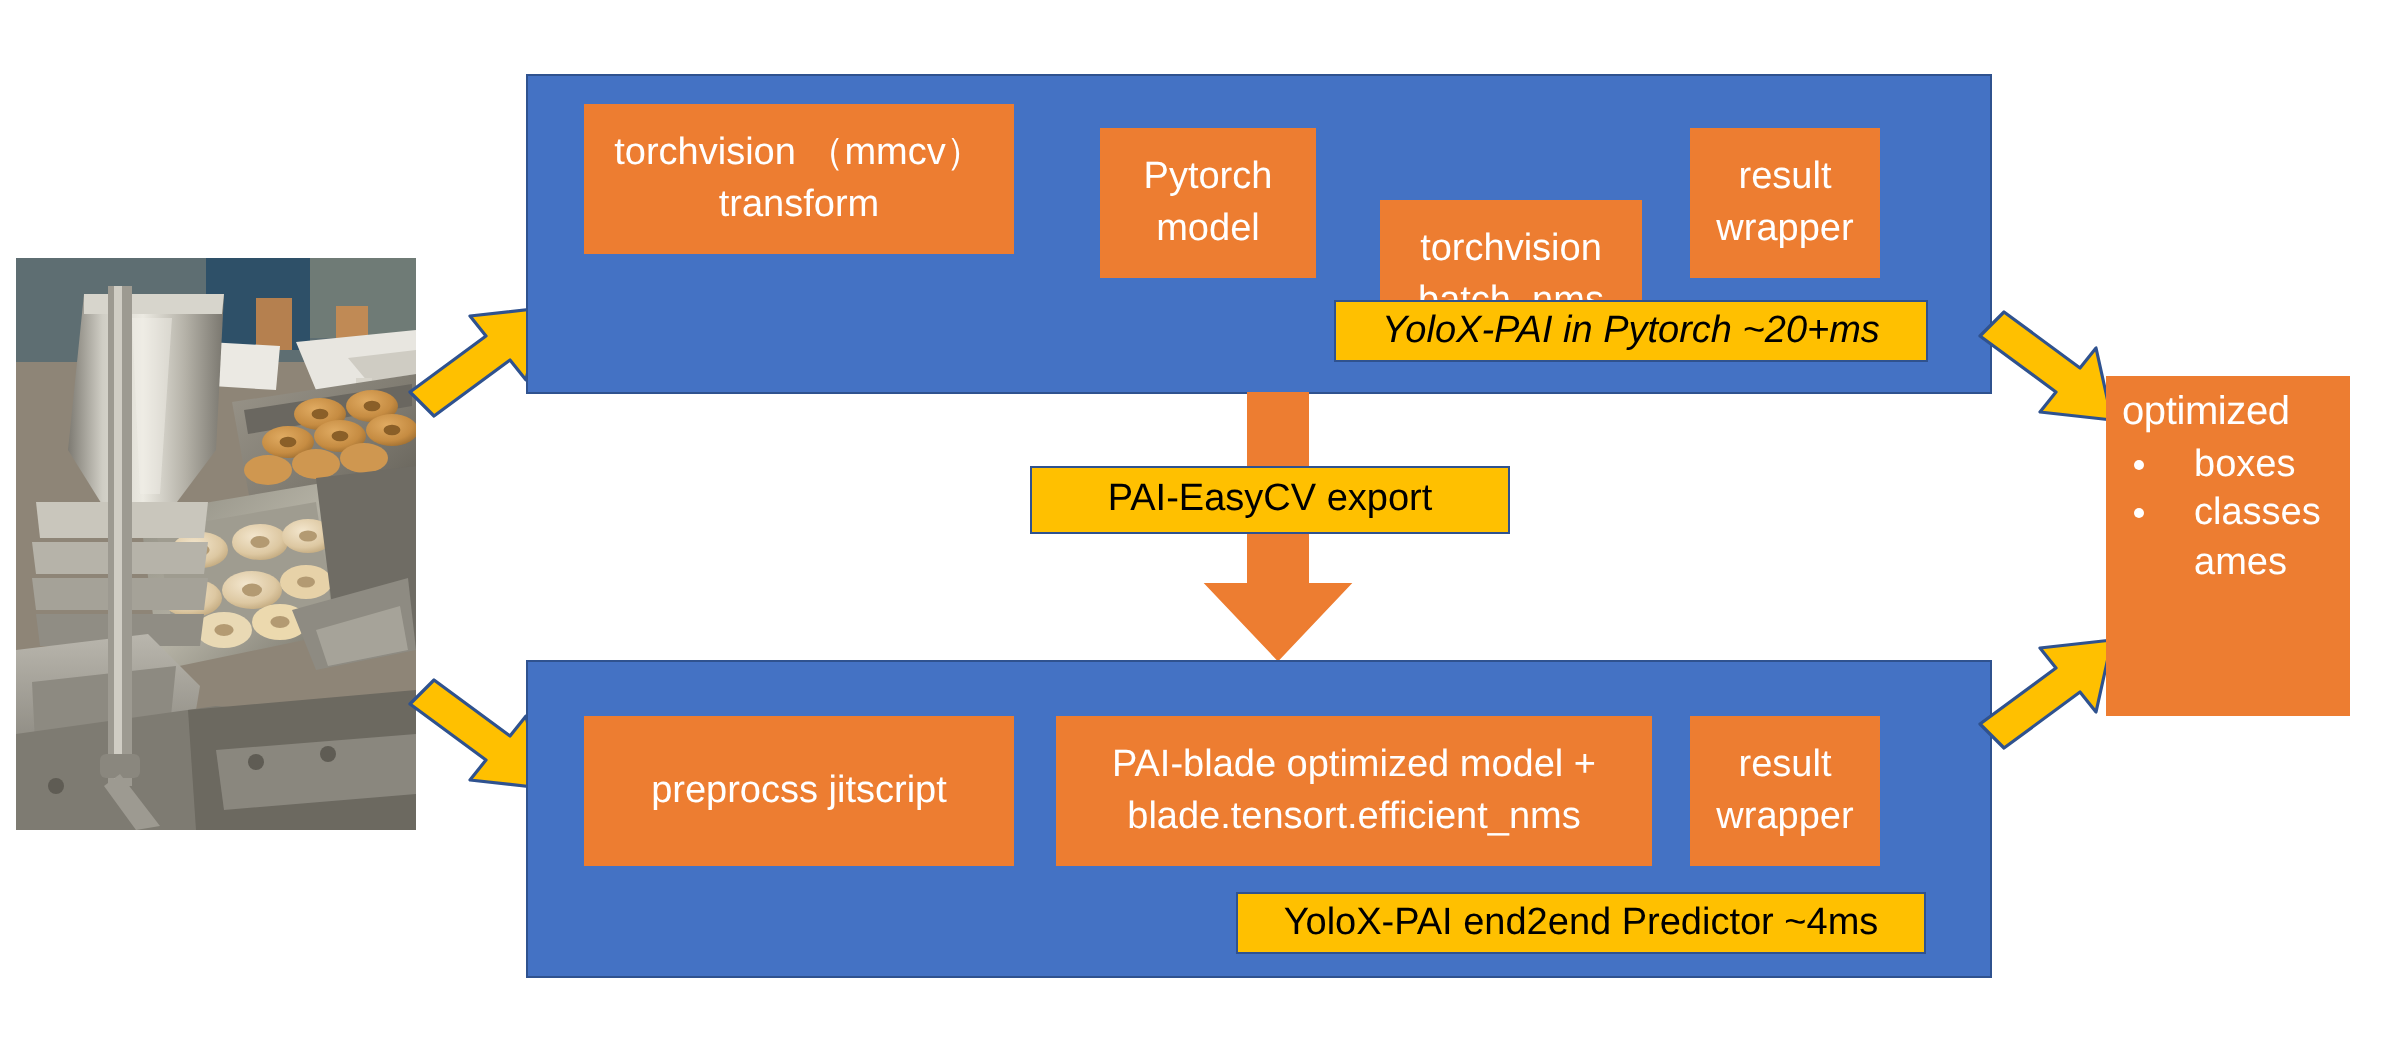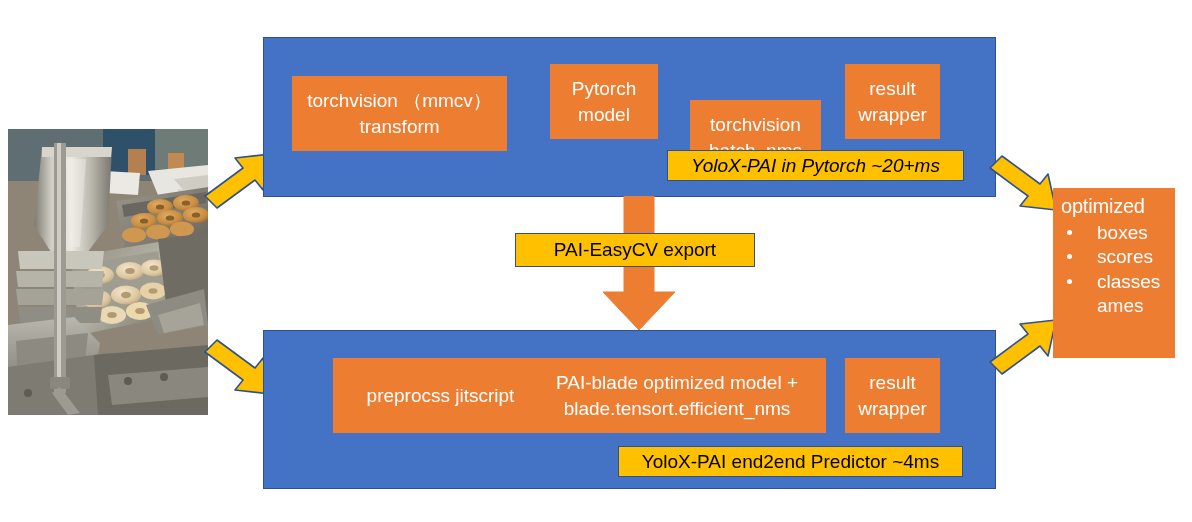--- a/index.html
+++ b/index.html
@@ -41,27 +41,27 @@
     align-items: center;
     justify-content: center;
     text-align: center;
     color: #FFFFFF;
     font-size: 19px;
     line-height: 1.35;
     padding: 2px 6px;
   }
 
   
-  #stage-transform    { left: 292px; top: 76px; width: 215px; height: 75px; }
+  #stage-transform    { left: 292px; top: 52px; width: 215px; height: 75px; }
   #stage-model        { left: 550px; top: 64px; width: 108px; height: 75px; }
   #stage-batchnms     { left: 690px; top: 64px; width: 131px; height: 75px; margin-top: 36px; }
   #stage-wrapper-top  { left: 845px; top: 64px; width: 95px;  height: 75px; }
 
   
-  #stage-preprocess   { left: 292px; top: 358px; width: 215px; height: 75px; margin-left: 41px; }
+  #stage-preprocess   { left: 292px; top: 358px; width: 215px; height: 75px; }
   #stage-bladeopt     { left: 528px; top: 358px; width: 298px; height: 75px; }
   #stage-wrapper-bot  { left: 845px; top: 358px; width: 95px;  height: 75px; }
 
   
   .label-chip {
     position: absolute;
     background: #FFC000;
     border: 1px solid #2F528F;
     box-sizing: border-box;
     display: flex;
@@ -360,24 +360,20 @@
 
   <div id="detection-box">
     <div id="detection-title">optimized</div>
     <ul id="detection-list">
       <li>
         <span class="bullet-dot"></span>
         <span>boxes</span>
       </li>
       <li>
         <span class="bullet-dot"></span>
-        <span>scores</span>
-      </li>
-      <li>
-        <span class="bullet-dot"></span>
         <span>classes</span>
       </li>
       <li>
         <span>ames</span>
       </li>
     </ul>
   </div>
 
 </div>
 

